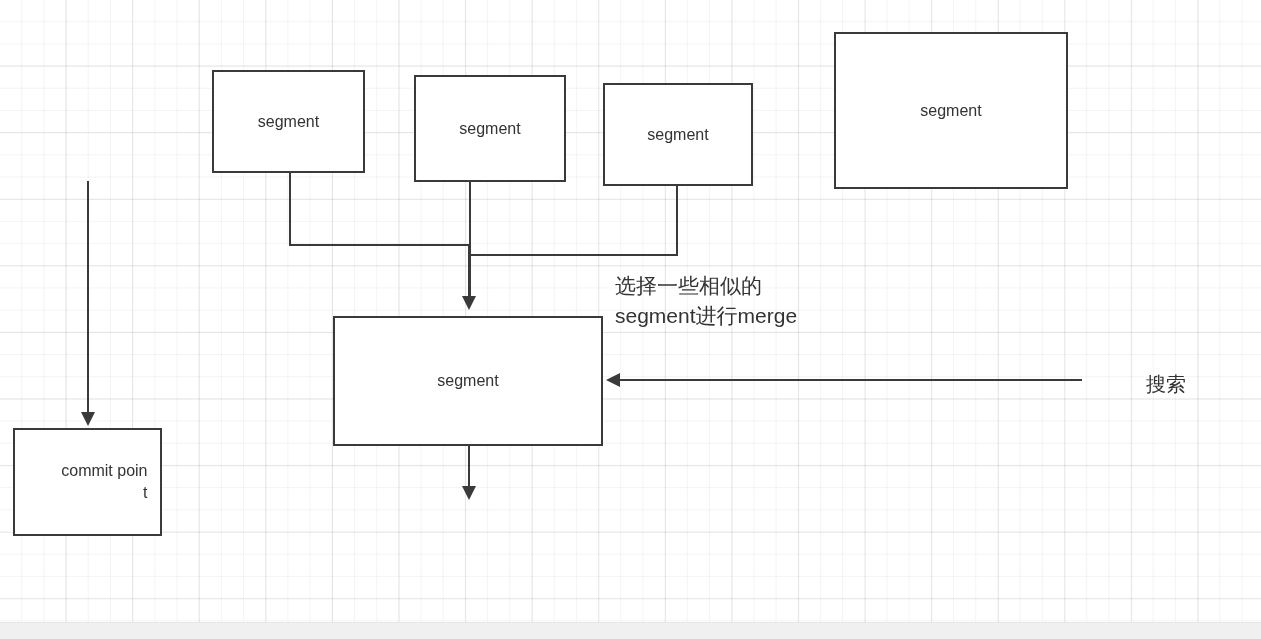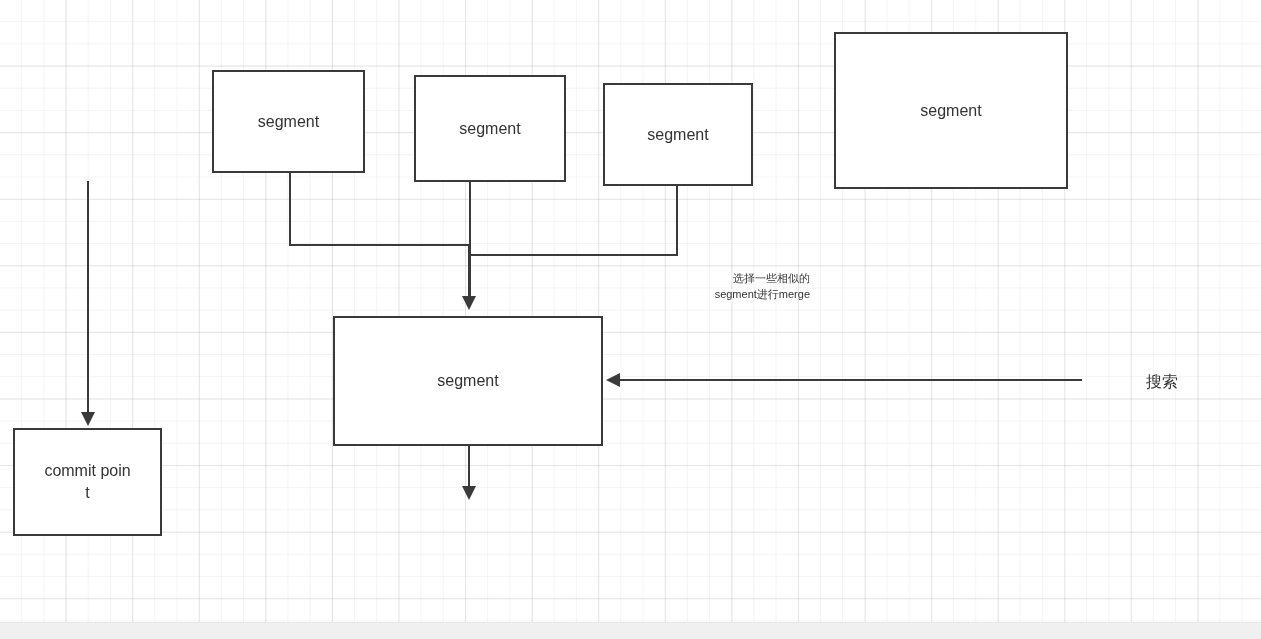--- a/index.html
+++ b/index.html
@@ -85,29 +85,29 @@
     position: absolute;
     width: 0; height: 0;
     border-top: 7px solid transparent;
     border-bottom: 7px solid transparent;
     border-right: 14px solid #3a3a3a;
   }
   
   .annotation {
     position: absolute;
     color: #333333;
-    font-size: 11px;
+    font-size: 21px;
     line-height: 1.45;
     white-space: pre-line;
-    text-align: right;
+    text-align: left;
   }
   .annotation-right {
     position: absolute;
     color: #333333;
-    font-size: 16px;
+    font-size: 20px;
     line-height: 1.45;
     white-space: nowrap;
     text-align: right;
   }
 </style>
 </head>
 <body>
 
 <div id="canvas">
 
@@ -150,21 +150,21 @@
   <div class="conn conn-v" style="left:468px; top:446px; height:42px;"></div>
   <div class="arrow-down" style="left:462px; top:486px;"></div>
 
   <div class="conn conn-h" style="left:617px; top:379px; width:465px;"></div>
   <div class="arrow-left" style="left:606px; top:373px;"></div>
   <div class="annotation-right" style="left:1146px; top:370px;">搜索</div>
 
   <div class="conn conn-v" style="left:87px; top:181px; height:232px;"></div>
   <div class="arrow-down" style="left:81px; top:412px;"></div>
 
-  <div class="node" style="left:13px; top:428px; width:149px; height:108px;">
+  <div class="node" style="left:13px; top:428px; width:149px; height:108px;text-align:right;">
     <span class="node-label wrap-tight">commit poin
 t</span>
   </div>
 
 
   <div id="footer-bar"></div>
 
 </div>
 
 </body></html>

